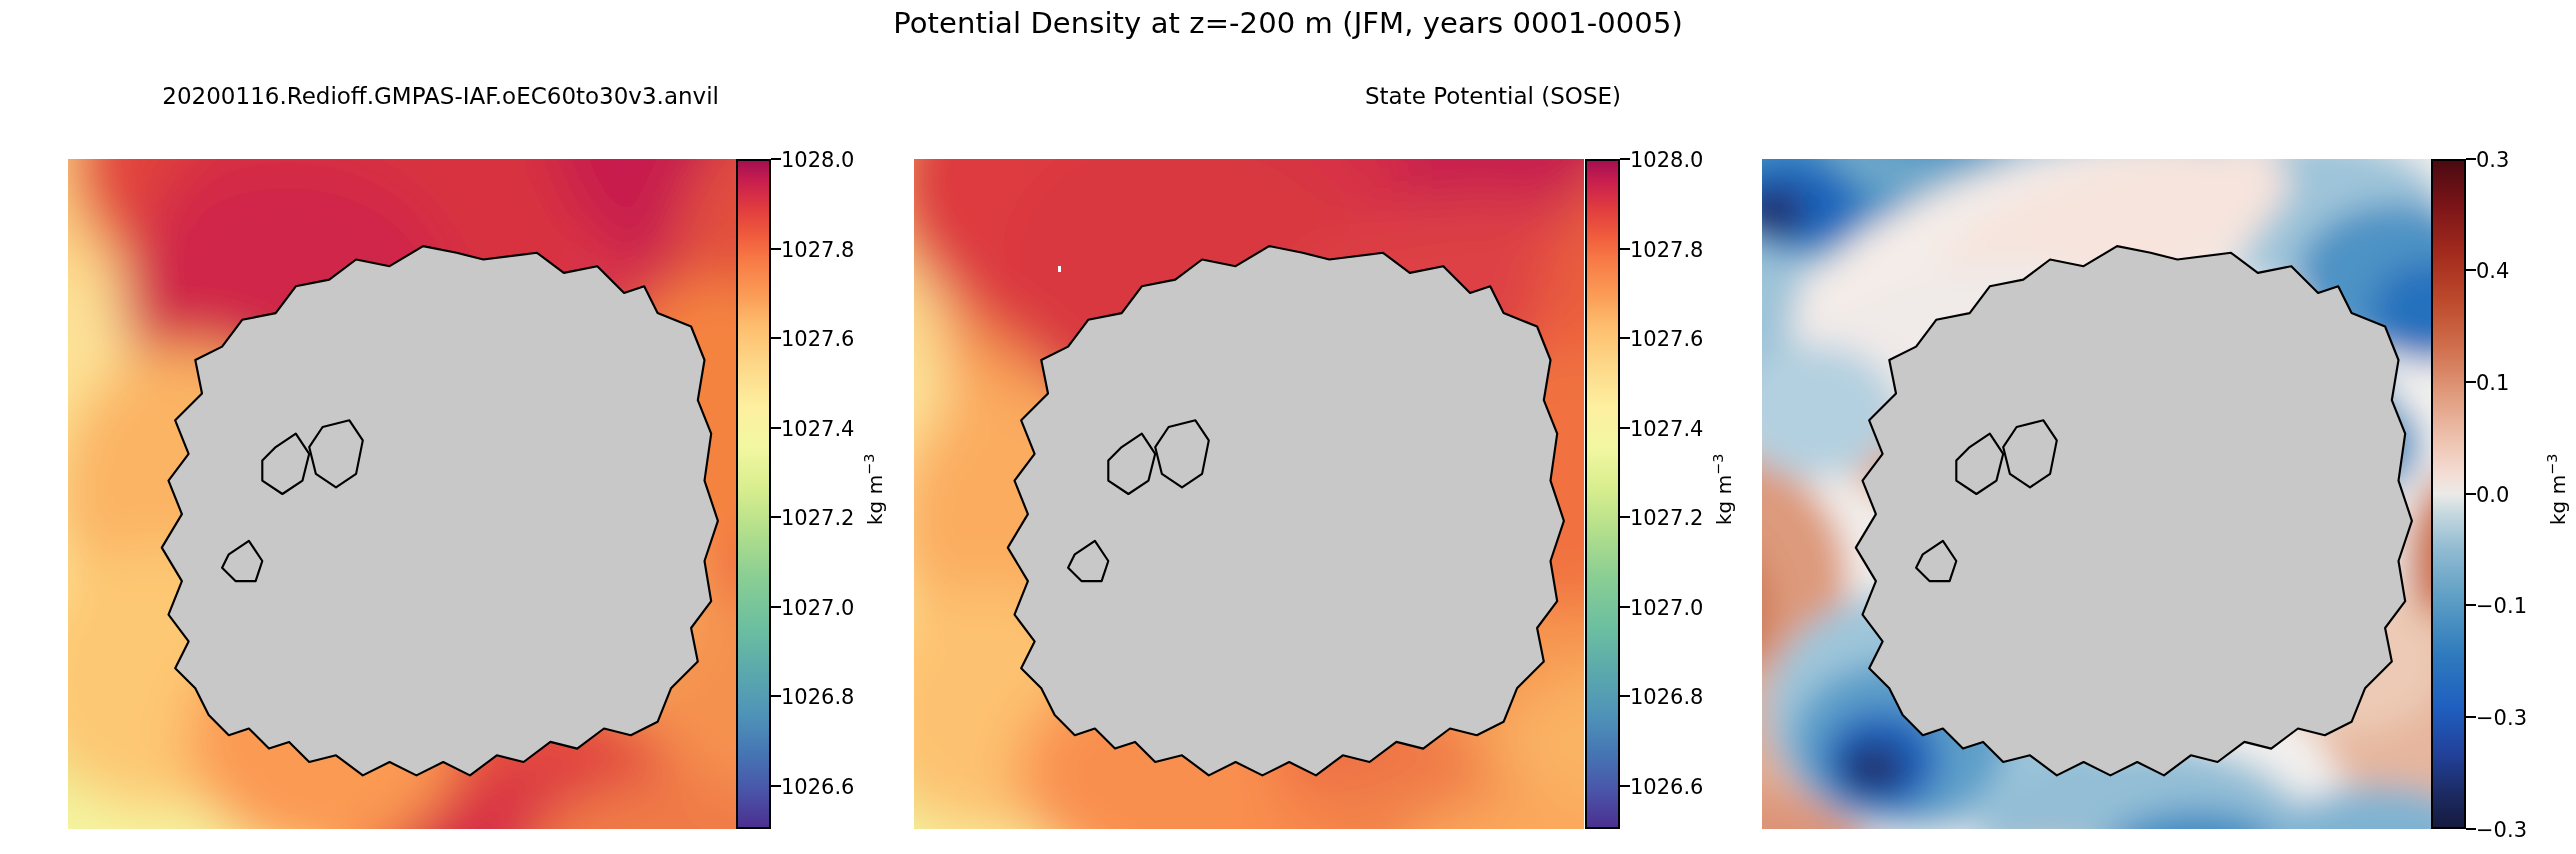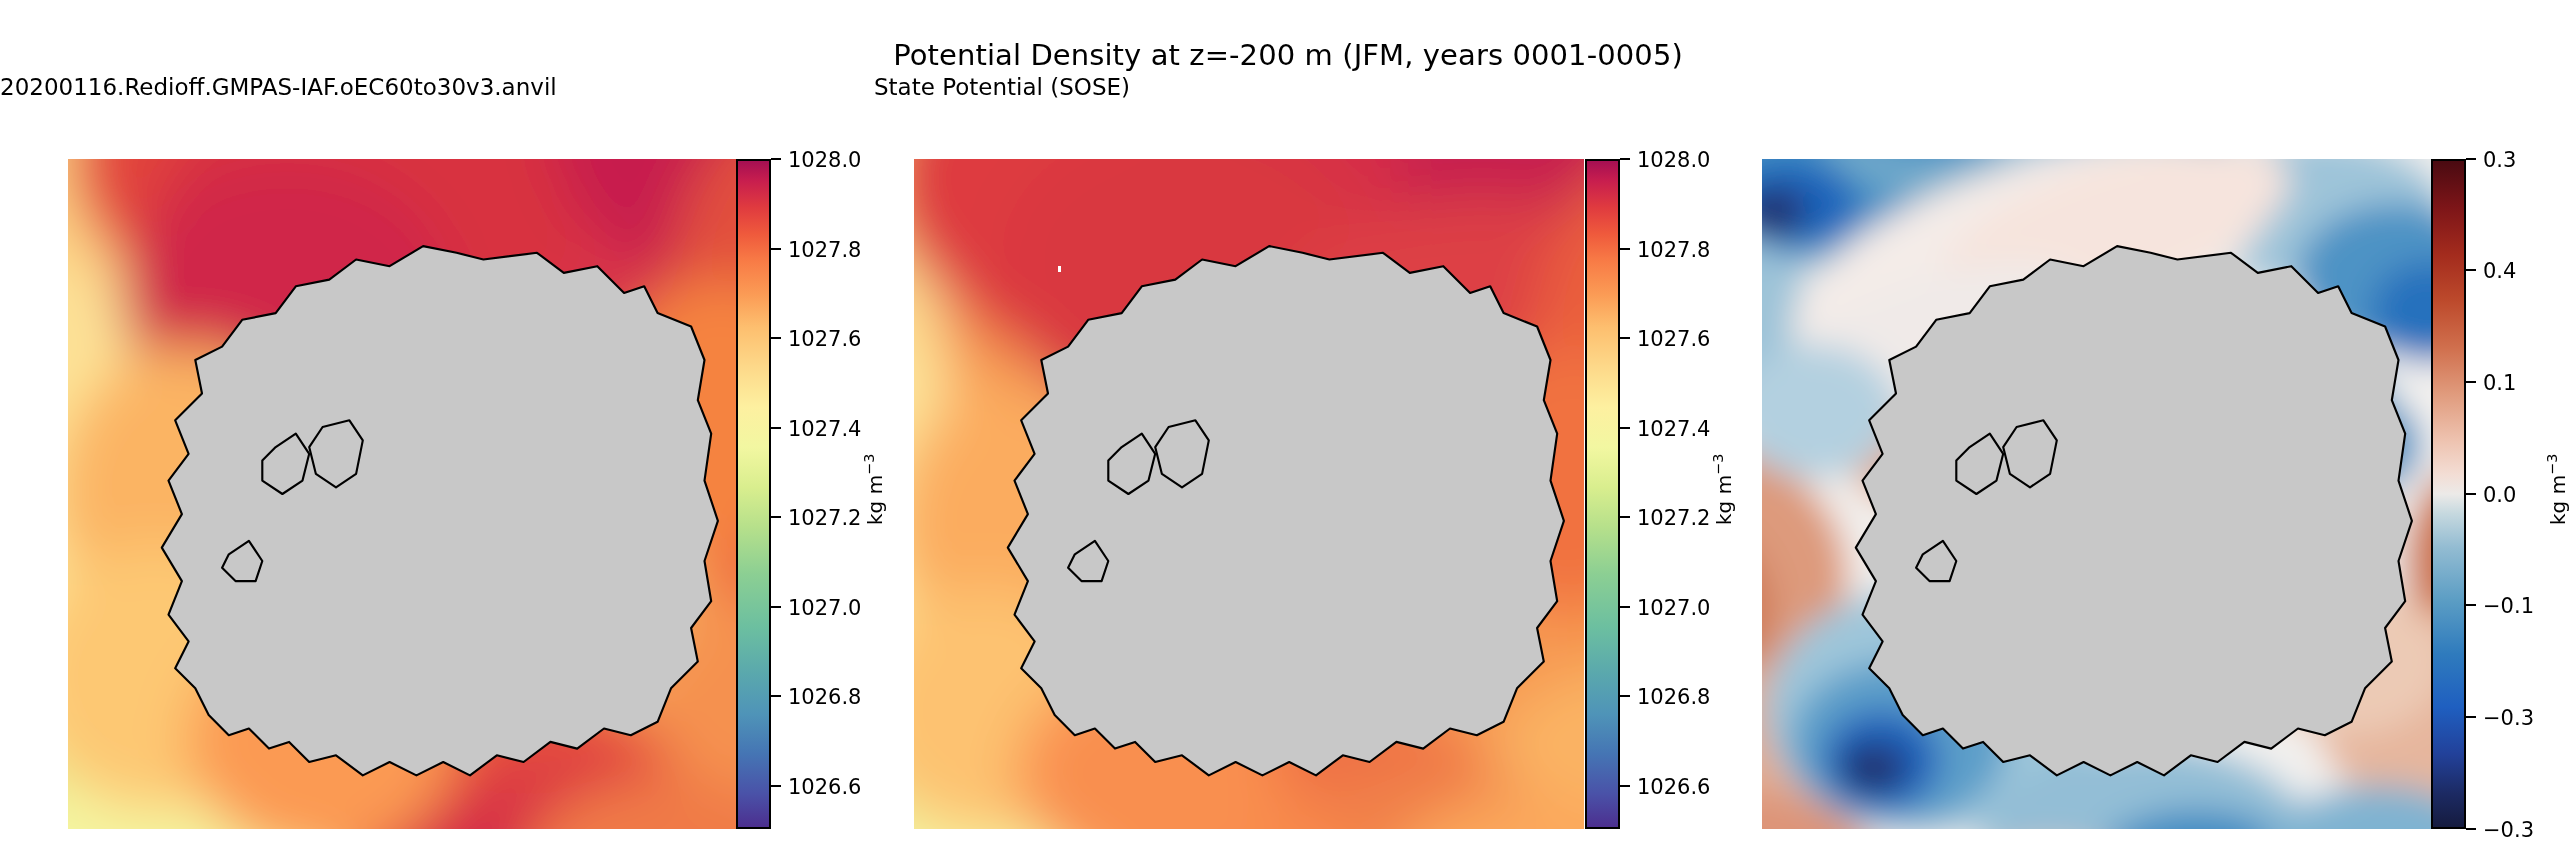--- a/index.html
+++ b/index.html
@@ -24,26 +24,25 @@
   .suptitle {
     position: absolute;
     top: 5.6px;
     left: 0;
     width: 2576px;
     text-align: center;
     font-size: 29px;
     letter-spacing: 0.1px;
     color: #000;
     white-space: nowrap;
-    margin-top: 32px;
   }
   .panel-title {
     position: absolute;
-    top: 74px;
-    text-align: left;
+    top: 83px;
+    text-align: right;
     font-size: 23px;
     color: #000;
     white-space: nowrap;
   }
   
   .panel {
     position: absolute;
     top: 159px;
     width: 670px;
     height: 670px;
@@ -128,21 +127,20 @@
     display: flex;
     align-items: center;
   }
   .tick .dash {
     width: 10px;
     height: 2.1px;
     background: #000;
     flex: 0 0 auto;
   }
   .tick .lbl {
-    margin-left: 7px;
     font-size: 21px;
     color: #000;
     white-space: nowrap;
     line-height: 1;
     transform: translateY(0.7px);
   }
   .cbar-units {
     position: absolute;
     font-size: 20px;
     color: #000;

